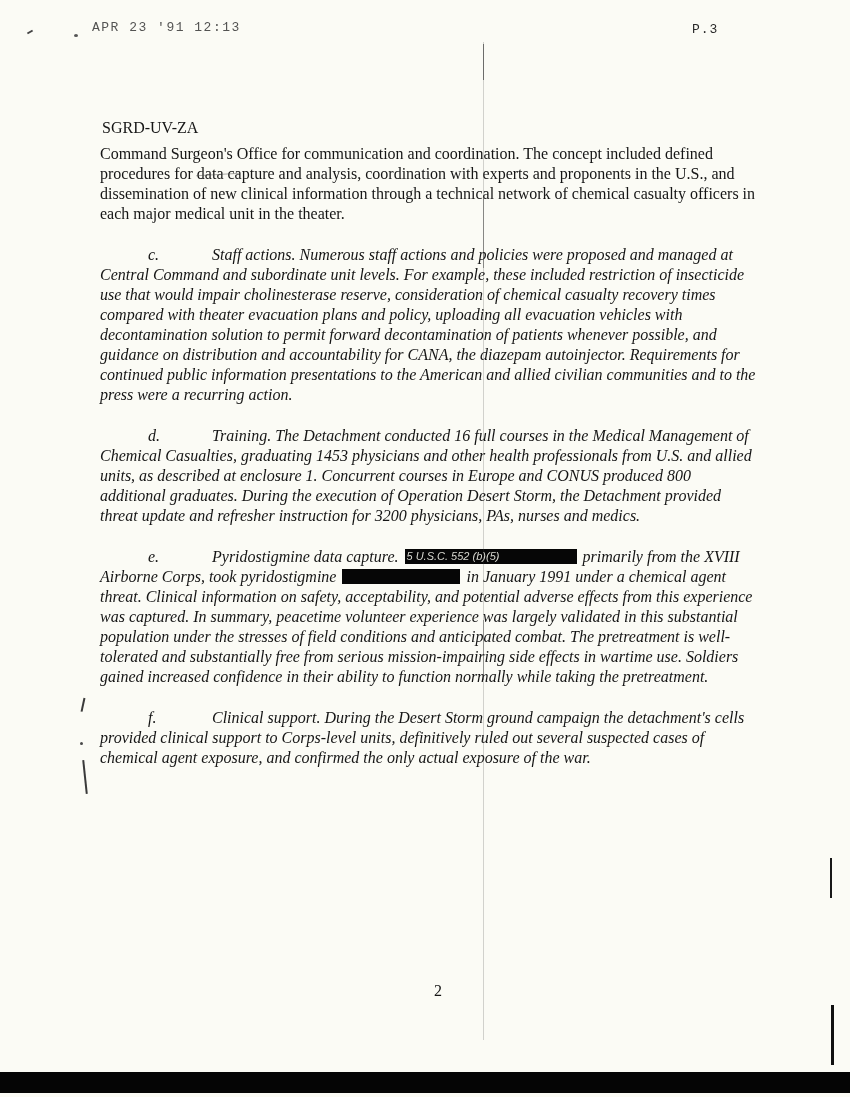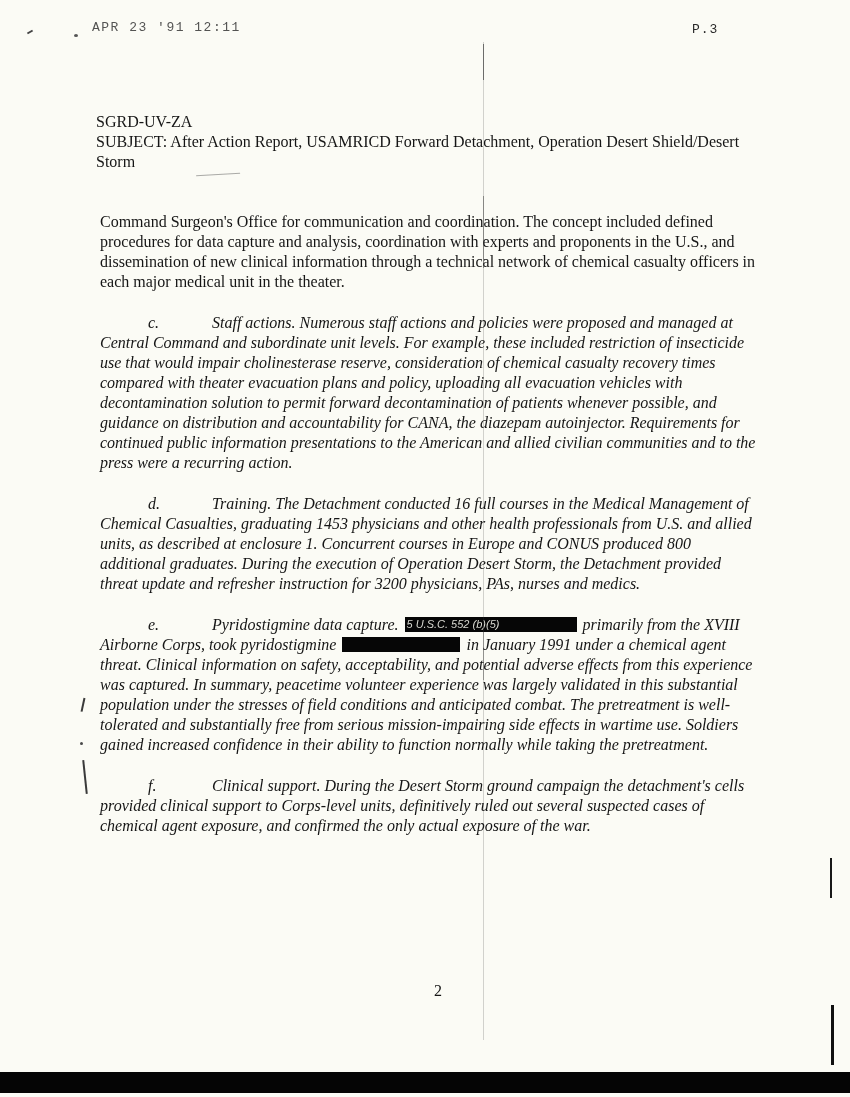--- a/index.html
+++ b/index.html
@@ -22,21 +22,21 @@
     font-size: 13px; color: #2a2a2a;
   }
   .fax-time { position: absolute; left: 92px; top: 0; letter-spacing: 1.5px; opacity: .8; }
   .fax-page { position: absolute; left: 692px; top: 2px; letter-spacing: 1px; }
 
   
   .content {
     position: absolute; left: 96px; top: 112px; width: 662px;
     font-size: 16px; line-height: 20px;
   }
-  .office-symbol { margin: 0; }
+  .office-symbol { margin: 6px; }
   .subject { margin: 0 0 40px 0; }
   .para { margin: 0 0 21px 4px; }
   .para.indented { text-indent: 48px; font-style: italic; }
   .marker { display: inline-block; width: 64px; text-indent: 0; }
 
   
   .redaction {
     display: inline-block; height: 15px; margin: 0 2px;
     background: var(--redaction, #060606);
     vertical-align: -2px; position: relative;
@@ -67,27 +67,26 @@
   .margin-mark-a { position: absolute; left: 82px; top: 698px; width: 4px; height: 14px; border-left: 2px solid #3a3a3a; transform: rotate(12deg); }
   .margin-mark-b { position: absolute; left: 80px; top: 742px; width: 3px; height: 3px;  background: #4a4a4a; border-radius: 50%; }
   .margin-mark-c { position: absolute; left: 84px; top: 760px; width: 2px; height: 34px; background: #3a3a3a; transform: rotate(-6deg); }
 </style>
 </head>
 <body>
 
 <div class="page">
 
   <div class="fax-header">
-    <span class="fax-time">APR 23 '91 12:11</span>
+    <span class="fax-time">APR 23 '91 12:13</span>
     <span class="fax-page">P.3</span>
   </div>
 
   <div class="content">
     <p class="office-symbol">SGRD-UV-ZA</p>
-    <p class="subject">SUBJECT:  After Action Report, USAMRICD Forward Detachment, Operation Desert Shield/Desert Storm</p>
 
     <p class="para">Command Surgeon's Office for communication and coordination.  The concept included defined procedures for data capture and analysis, coordination with experts and proponents in the U.S., and dissemination of new clinical information through a technical network of chemical casualty officers in each major medical unit in the theater.</p>
 
     <p class="para indented"><span class="marker">c.</span><span>Staff actions.  Numerous staff actions and policies were proposed and managed at Central Command and subordinate unit levels.  For example, these included restriction of insecticide use that would impair cholinesterase reserve, consideration of chemical casualty recovery times compared with theater evacuation plans and policy, uploading all evacuation vehicles with decontamination solution to permit forward decontamination of patients whenever possible, and guidance on distribution and accountability for CANA, the diazepam autoinjector.  Requirements for continued public information presentations to the American and allied civilian communities and to the press were a recurring action.</span></p>
 
     <p class="para indented"><span class="marker">d.</span><span>Training.  The Detachment conducted 16 full courses in the Medical Management of Chemical Casualties, graduating 1453 physicians and other health professionals from U.S. and allied units, as described at enclosure 1.  Concurrent courses in Europe and CONUS produced 800 additional graduates.  During the execution of Operation Desert Storm, the Detachment provided threat update and refresher instruction for 3200 physicians, PAs, nurses and medics.</span></p>
 
     <p class="para indented"><span class="marker">e.</span><span>Pyridostigmine data capture. </span><span class="redaction redaction-1"><span class="redaction-label">5 U.S.C. 552 (b)(5)</span></span><span> primarily from the XVIII Airborne Corps, took pyridostigmine </span><span class="redaction redaction-2"></span><span> in January 1991 under a chemical agent threat.  Clinical information on safety, acceptability, and potential adverse effects from this experience was captured.  In summary, peacetime volunteer experience was largely validated in this substantial population under the stresses of field conditions and anticipated combat.  The pretreatment is well-tolerated and substantially free from serious mission-impairing side effects in wartime use.  Soldiers gained increased confidence in their ability to function normally while taking the pretreatment.</span></p>
 
     <p class="para indented"><span class="marker">f.</span><span>Clinical support.  During the Desert Storm ground campaign the detachment's cells provided clinical support to Corps-level units, definitively ruled out several suspected cases of chemical agent exposure, and confirmed the only actual exposure of the war.</span></p>

